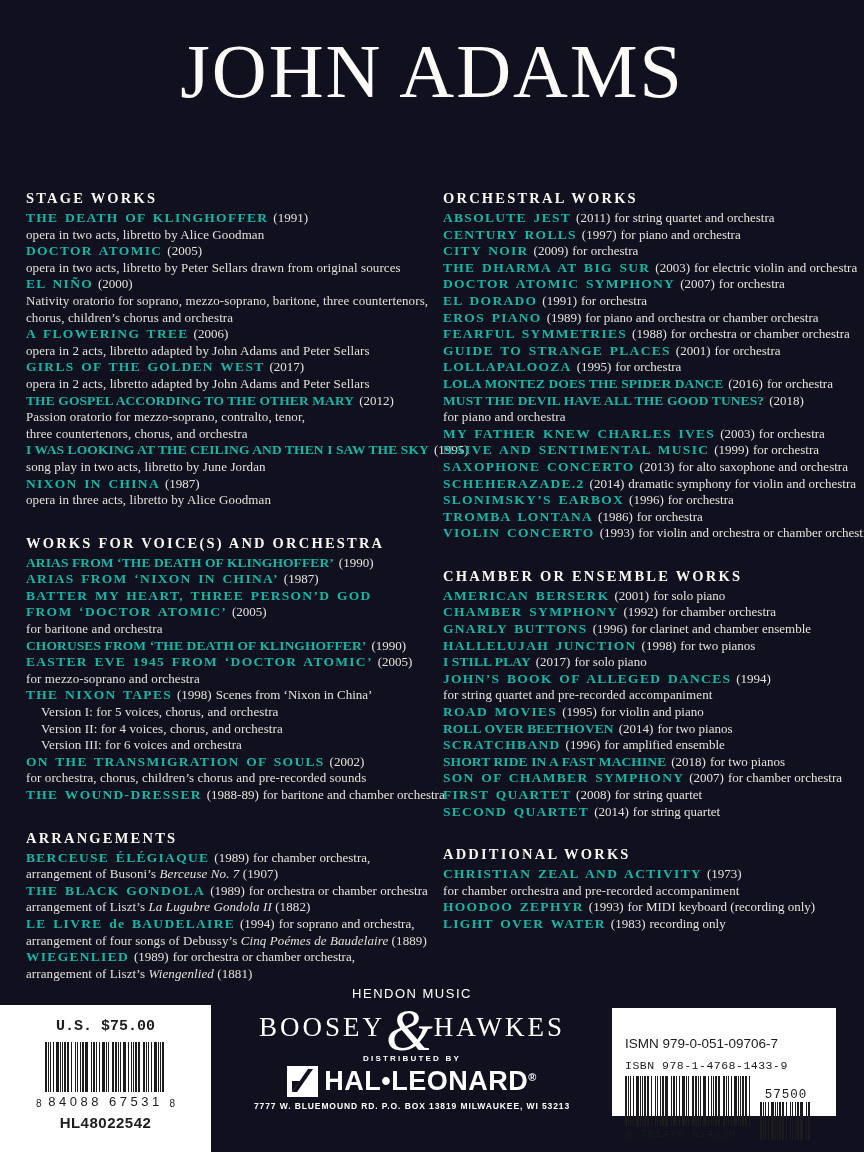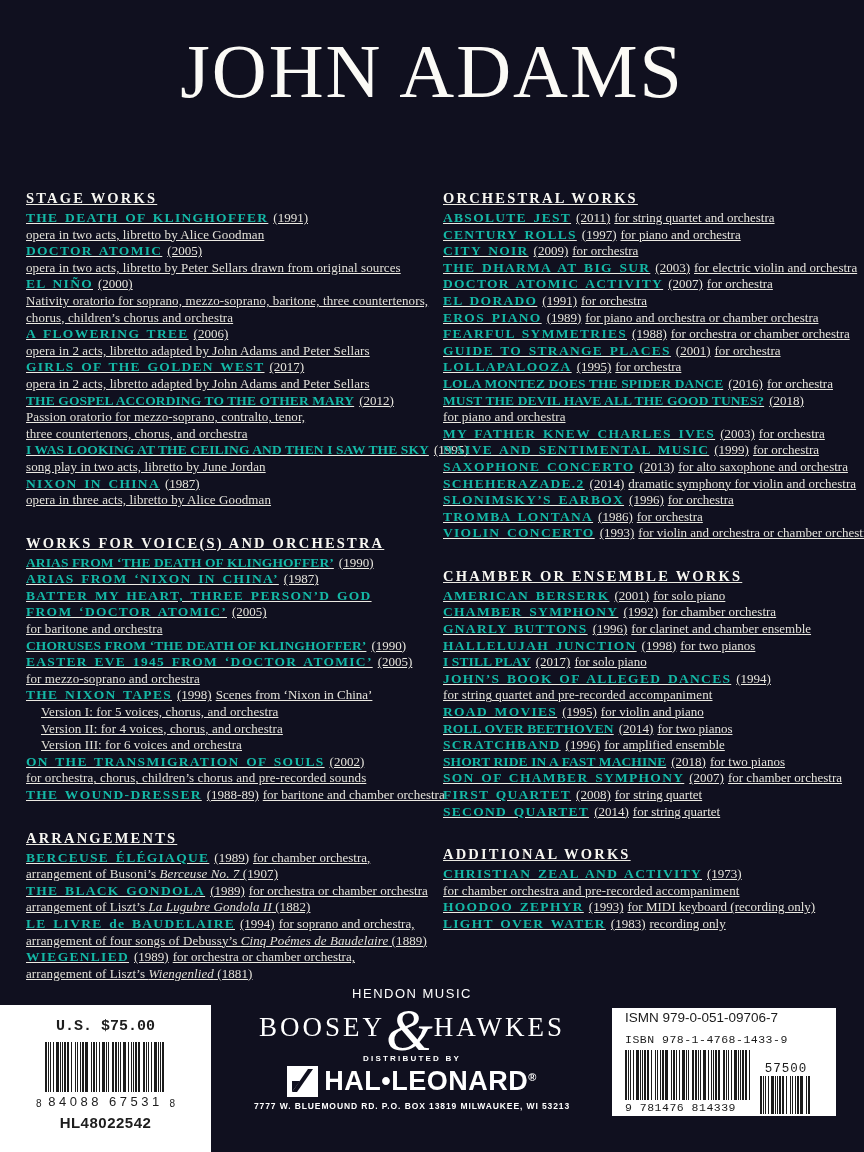--- a/index.html
+++ b/index.html
@@ -5,21 +5,21 @@
   html,body{margin:0;padding:0;}
   body{
     width:864px;height:1152px;position:relative;overflow:hidden;
     background:#10101f;color:#edebe3;
     font-family:"Liberation Serif", serif;
   }
   .page-title{
     text-align:center;padding-top:30px;font-size:76px;line-height:1.1;
     letter-spacing:2px;color:#fbfaf6;white-space:nowrap;font-weight:400;
   }
-  .columns{position:absolute;top:190px;left:0;width:864px;display:flex;text-decoration:underline;}
+  .columns{position:absolute;top:190px;left:0;width:864px;display:flex;}
   .col{width:394px;}
   .col-left{margin-left:26px;}
   .col-right{margin-left:23px;}
   .section{margin-top:26px;}
   .section:first-child{margin-top:0;}
   .heading{
     font-weight:bold;font-size:14.5px;line-height:17px;letter-spacing:2.2px;
     color:#f7f6f1;white-space:nowrap;margin-bottom:3px;
   }
   .workline{font-size:13px;line-height:16.6px;white-space:nowrap;}
@@ -56,21 +56,21 @@
   .bh-amp{font-style:italic;font-size:60px;line-height:0.9;margin:0 1px;position:relative;top:3px;}
   .distributed{font-family:"Liberation Sans",sans-serif;font-weight:bold;font-size:8px;letter-spacing:2.2px;margin-top:1px;}
   .hl-row{display:flex;justify-content:center;align-items:center;margin-top:3px;}
   .hl-logo{width:31px;height:31px;background:#ffffff;margin-right:6px;flex:none;}
   .hl-name{font-family:"Liberation Sans",sans-serif;font-weight:bold;font-size:27px;letter-spacing:0.5px;white-space:nowrap;}
   .hl-reg{font-size:11px;vertical-align:9px;}
   .address{font-family:"Liberation Sans",sans-serif;font-weight:bold;font-size:8.5px;letter-spacing:0.9px;margin-top:4px;white-space:nowrap;}
 
   .isbn-box{
     position:absolute;left:612px;top:1008px;width:224px;height:108px;
-    background:#ffffff;color:#1b1b1b;box-sizing:border-box;padding:2px 0 0 13px;
+    background:#ffffff;color:#1b1b1b;box-sizing:border-box;padding:28px 0 0 13px;
   }
   .ismn{font-family:"Liberation Sans",sans-serif;font-size:13.5px;white-space:nowrap;}
   .isbn{font-family:"Liberation Mono",monospace;font-size:11.5px;margin-top:8px;letter-spacing:0.5px;white-space:nowrap;}
   .ean-row{display:flex;align-items:flex-end;margin-top:4px;}
   .ean-digits{font-family:"Liberation Mono",monospace;font-size:11.5px;margin-top:1px;letter-spacing:0.5px;white-space:nowrap;}
   .addon{margin-left:7px;text-align:center;}
   .addon-digits{font-family:"Liberation Mono",monospace;font-size:12.5px;letter-spacing:1px;white-space:nowrap;}
 </style>
 </head>
 <body>
@@ -130,21 +130,21 @@
         <div class="detail"><span>arrangement of Liszt’s </span><span class="it">Wiengenlied</span><span> (1881)</span></div>
       </div>
     </div>
   <div class="col col-right">
       <div class="section">
         <div class="heading">ORCHESTRAL WORKS</div>
         <div class="workline"><span class="wt">ABSOLUTE JEST</span><span class="wy">(2011)</span><span class="wa">for string quartet and orchestra</span></div>
         <div class="workline"><span class="wt">CENTURY ROLLS</span><span class="wy">(1997)</span><span class="wa">for piano and orchestra</span></div>
         <div class="workline"><span class="wt">CITY NOIR</span><span class="wy">(2009)</span><span class="wa">for orchestra</span></div>
         <div class="workline"><span class="wt">THE DHARMA AT BIG SUR</span><span class="wy">(2003)</span><span class="wa">for electric violin and orchestra</span></div>
-        <div class="workline"><span class="wt">DOCTOR ATOMIC ACTIVITY</span><span class="wy">(2007)</span><span class="wa">for orchestra</span></div>
+        <div class="workline"><span class="wt">DOCTOR ATOMIC SYMPHONY</span><span class="wy">(2007)</span><span class="wa">for orchestra</span></div>
         <div class="workline"><span class="wt">EL DORADO</span><span class="wy">(1991)</span><span class="wa">for orchestra</span></div>
         <div class="workline"><span class="wt">EROS PIANO</span><span class="wy">(1989)</span><span class="wa">for piano and orchestra or chamber orchestra</span></div>
         <div class="workline"><span class="wt">FEARFUL SYMMETRIES</span><span class="wy">(1988)</span><span class="wa">for orchestra or chamber orchestra</span></div>
         <div class="workline"><span class="wt">GUIDE TO STRANGE PLACES</span><span class="wy">(2001)</span><span class="wa">for orchestra</span></div>
         <div class="workline"><span class="wt">LOLLAPALOOZA</span><span class="wy">(1995)</span><span class="wa">for orchestra</span></div>
         <div class="workline"><span class="wt tight">LOLA MONTEZ DOES THE SPIDER DANCE</span><span class="wy">(2016)</span><span class="wa">for orchestra</span></div>
         <div class="workline"><span class="wt tight">MUST THE DEVIL HAVE ALL THE GOOD TUNES?</span><span class="wy">(2018)</span></div>
         <div class="detail">for piano and orchestra</div>
         <div class="workline"><span class="wt">MY FATHER KNEW CHARLES IVES</span><span class="wy">(2003)</span><span class="wa">for orchestra</span></div>
         <div class="workline"><span class="wt">NAIVE AND SENTIMENTAL MUSIC</span><span class="wy">(1999)</span><span class="wa">for orchestra</span></div>

